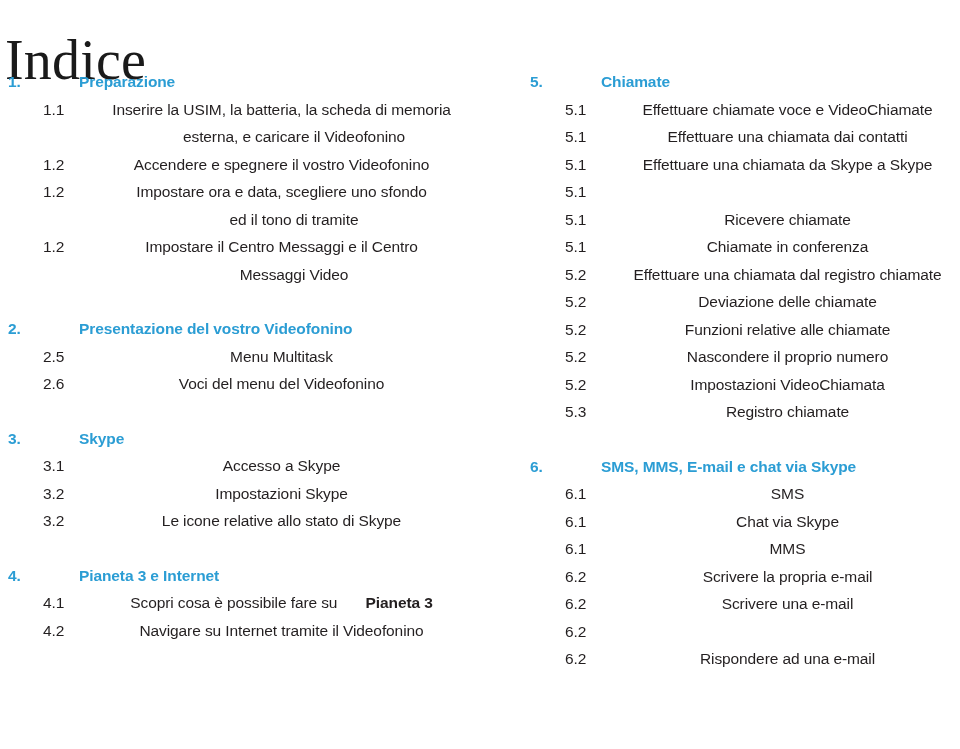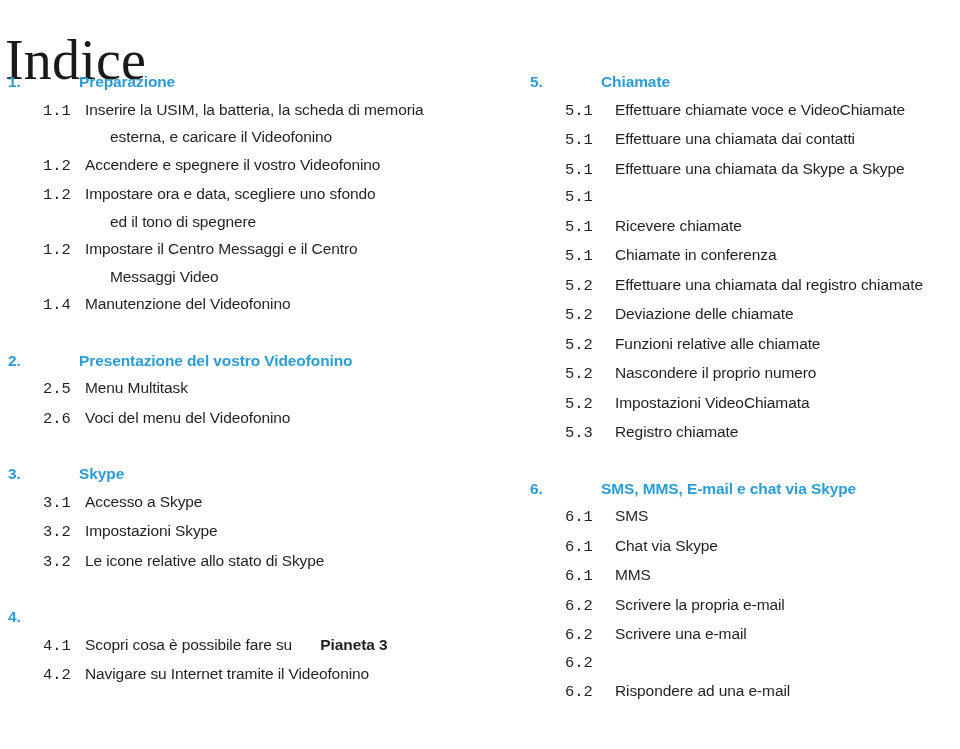--- a/index.html
+++ b/index.html
@@ -76,24 +76,24 @@
     align-items: baseline;
     color: #231f20;
     font-size: 15.5px;
     line-height: 27.5px;
     letter-spacing: -0.1px;
   }
   .item .item-num {
     flex: 0 0 42px;
     width: 42px;
     font-variant-numeric: lining-nums;
-    font-family: Liberation Mono, monospace;
   }
   .item .item-text {
     flex: 1 1 auto;
+    text-align: center;
   }
   .item .item-text b { font-weight: bold; margin-left: 24px; }
 
   
   .col-left .item  { padding-left: 35px; }
   .col-left .item .item-num { flex-basis: 42px; width: 42px; }
 
   
   .col-right .item { padding-left: 35px; }
   .col-right .item .item-num { flex-basis: 50px; width: 50px; }
@@ -118,30 +118,26 @@
         <div class="item">
           <span class="item-num">1.1</span>
           <span class="item-text"><span>Inserire la USIM, la batteria, la scheda di memoria</span><span class="cont">esterna, e caricare il Videofonino</span></span>
         </div>
         <div class="item">
           <span class="item-num">1.2</span>
           <span class="item-text"><span>Accendere e spegnere il vostro Videofonino</span></span>
         </div>
         <div class="item">
           <span class="item-num">1.2</span>
-          <span class="item-text"><span>Impostare ora e data, scegliere uno sfondo</span><span class="cont">ed il tono di spegnere</span></span>
+          <span class="item-text"><span>Impostare ora e data, scegliere uno sfondo</span><span class="cont">ed il tono di tramite</span></span>
         </div>
         <div class="item">
           <span class="item-num">1.2</span>
           <span class="item-text"><span>Impostare il Centro Messaggi e il Centro</span><span class="cont">Messaggi Video</span></span>
         </div>
-        <div class="item">
-          <span class="item-num">1.4</span>
-          <span class="item-text"><span>Manutenzione del Videofonino</span></span>
-        </div>
       </div>
       <div class="section">
         <div class="sec-head">
           <span class="sec-num">2.</span>
           <span class="sec-label">Presentazione del vostro Videofonino</span>
         </div>
         <div class="item">
           <span class="item-num">2.5</span>
           <span class="item-text"><span>Menu Multitask</span></span>
         </div>
@@ -164,20 +160,21 @@
           <span class="item-text"><span>Impostazioni Skype</span></span>
         </div>
         <div class="item">
           <span class="item-num">3.2</span>
           <span class="item-text"><span>Le icone relative allo stato di Skype</span></span>
         </div>
       </div>
       <div class="section">
         <div class="sec-head">
           <span class="sec-num">4.</span>
+          <span class="sec-label">Pianeta 3 e Internet</span>
         </div>
         <div class="item">
           <span class="item-num">4.1</span>
           <span class="item-text"><span>Scopri cosa è possibile fare su </span><b>Pianeta 3</b></span>
         </div>
         <div class="item">
           <span class="item-num">4.2</span>
           <span class="item-text"><span>Navigare su Internet tramite il Videofonino</span></span>
         </div>
       </div>

